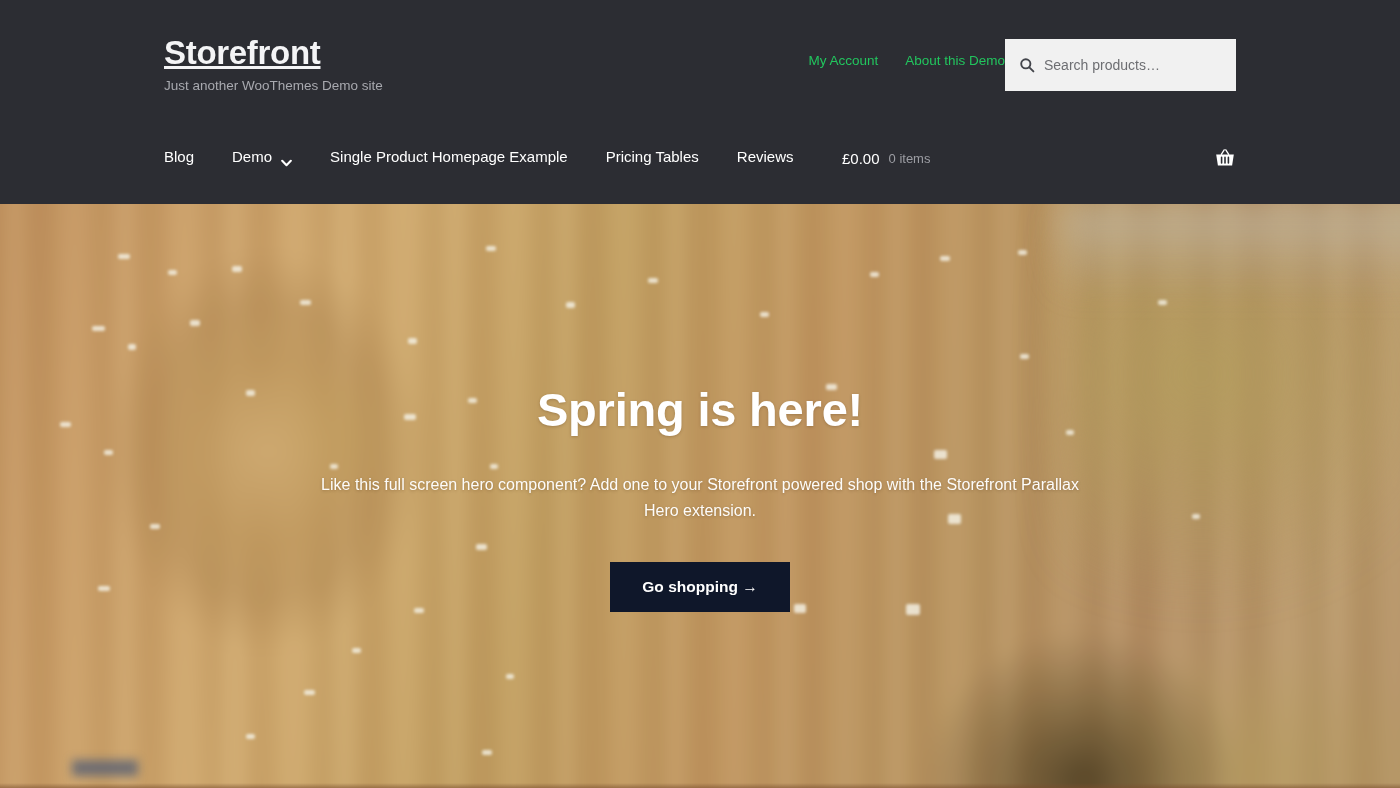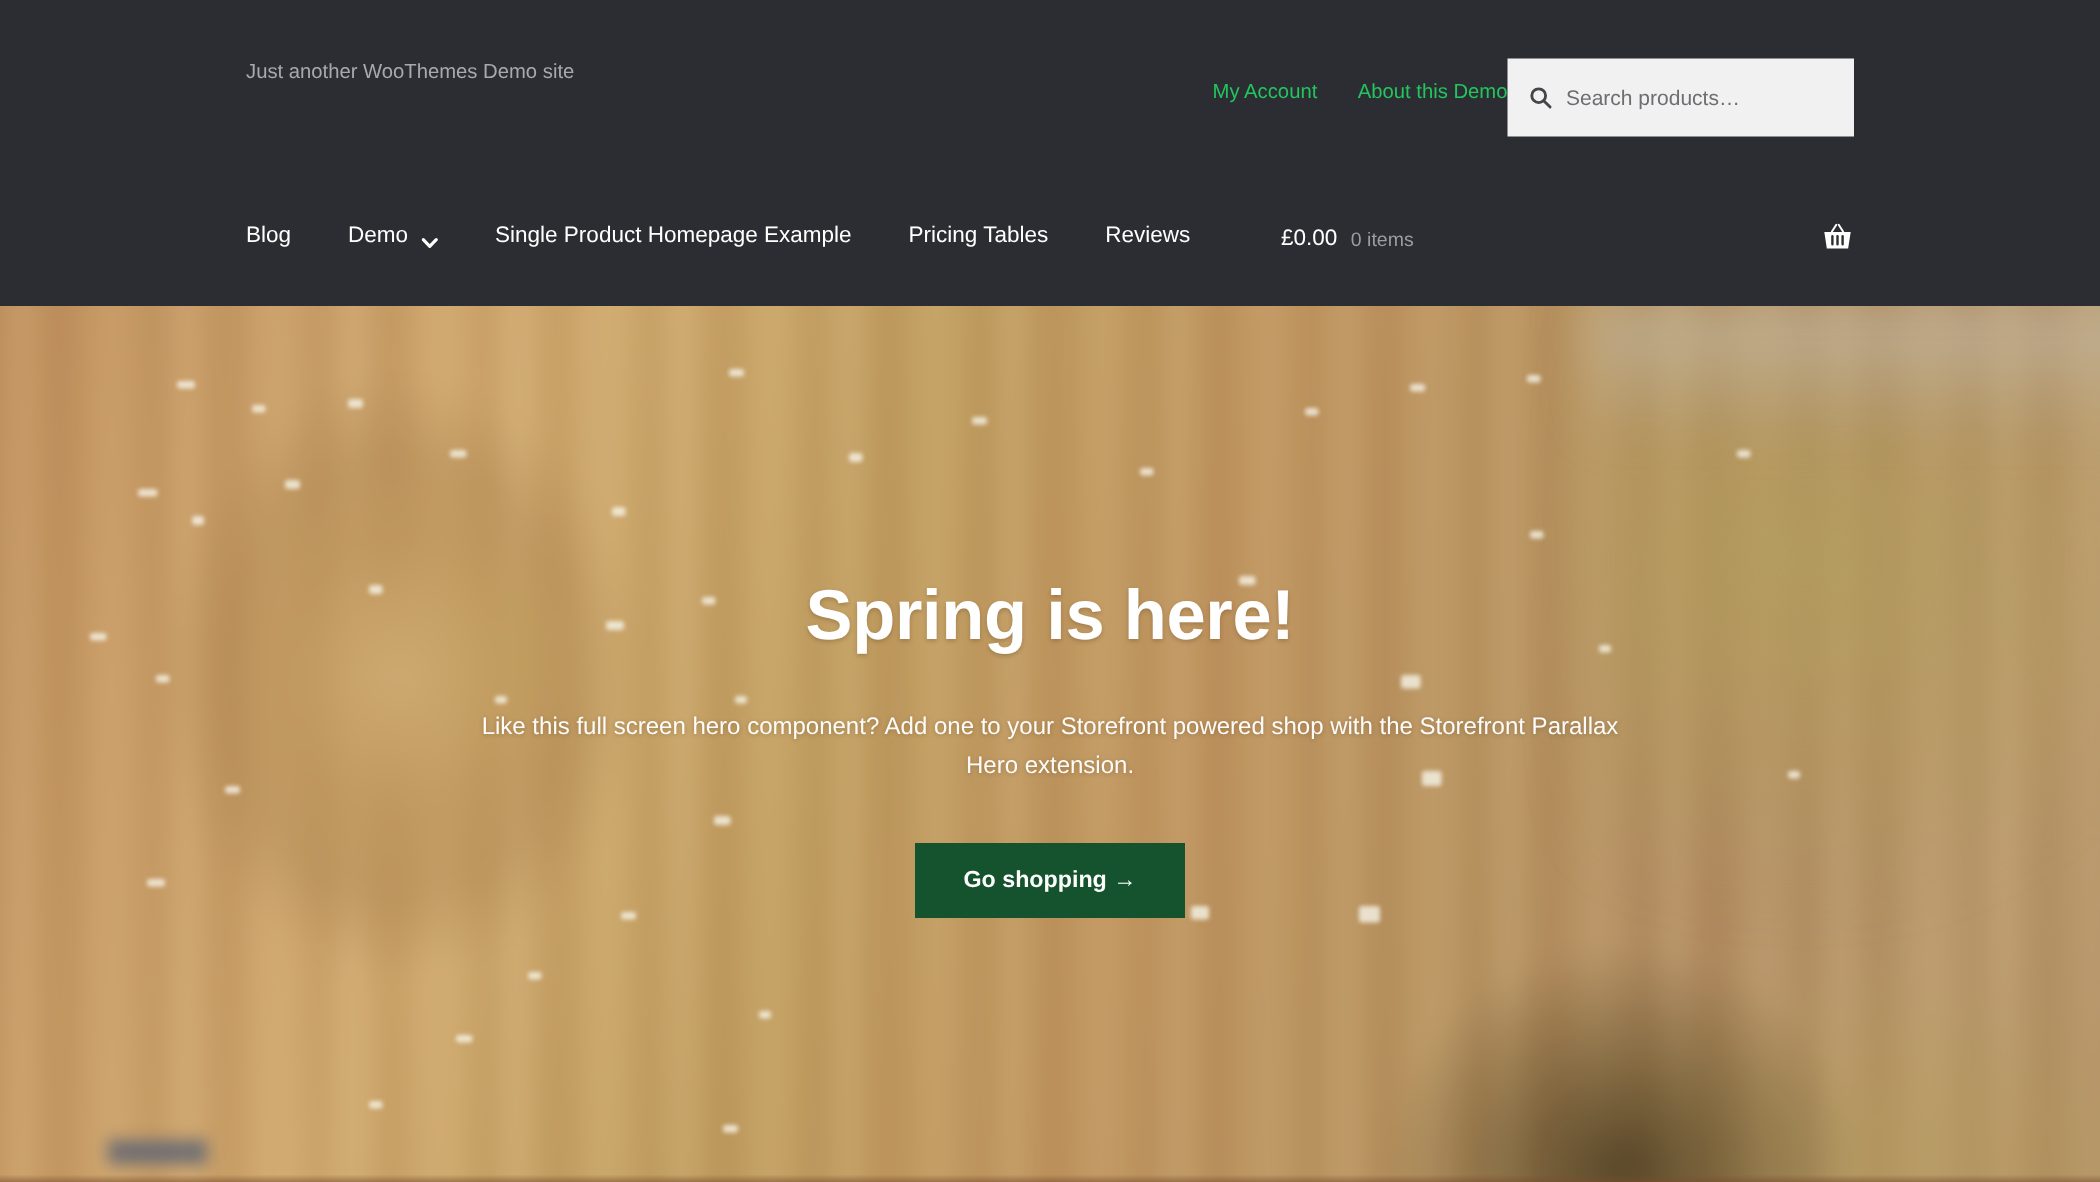--- a/index.html
+++ b/index.html
@@ -134,25 +134,25 @@
     position: absolute;
     right: 0;
     top: 148px;
     display: flex;
     align-items: center;
     width: 400px;
     justify-content: flex-end;
   }
   .cart-link {
     display: flex;
-    align-items: flex-end;
+    align-items: center;
     gap: 9px;
     text-decoration: none;
     margin-right: auto;
-    margin-left: 18px;
+    margin-left: 6px;
   }
   .cart-amount { font-size: 15px; color: #ffffff; }
   .cart-count  { font-size: 13px; color: #9c9da3; }
   .basket-icon {
     width: 22px; height: 20px;
     color: #ffffff;
   }
 
   
   .hero {
@@ -273,41 +273,42 @@
     margin: 36px auto 0;
     width: 770px;
     font-size: 16px;
     line-height: 1.62;
     color: #fdfcfa;
     text-shadow: 0 1px 3px rgba(80,50,20,0.30);
   }
   .hero-button {
     display: inline-block;
     margin-top: 38px;
-    background: #14532d;
+    background: #0f172a;
     color: #ffffff;
     font-size: 15.5px;
     font-weight: bold;
     text-decoration: none;
     padding: 17px 32px 18px;
     border: none;
     cursor: pointer;
     font-family: "Liberation Sans", sans-serif;
     line-height: 1;
   }
 </style>
 </head>
 <body>
 
 <div class="page">
 
   <header class="site-header">
     <div class="header-inner">
 
       <div class="branding">
+        <a class="site-title" href="#">Storefront</a>
         <p class="site-description">Just another WooThemes Demo site</p>
       </div>
 
       <nav class="secondary-nav">
         <a href="#">My Account</a>
         <a href="#">About this Demo</a>
       </nav>
 
       <form class="search-form">
         <span class="search-icon">

